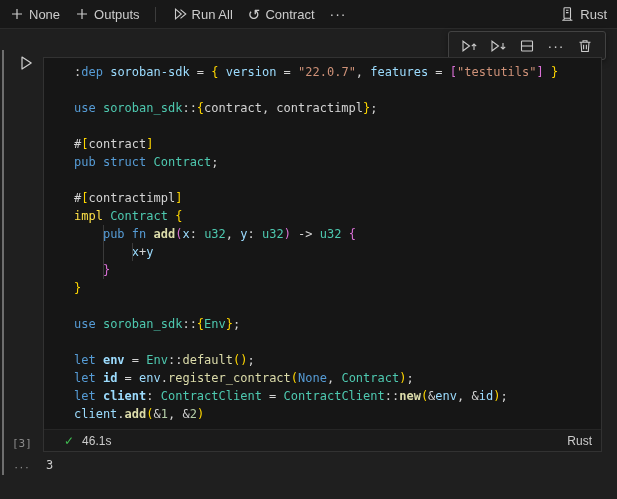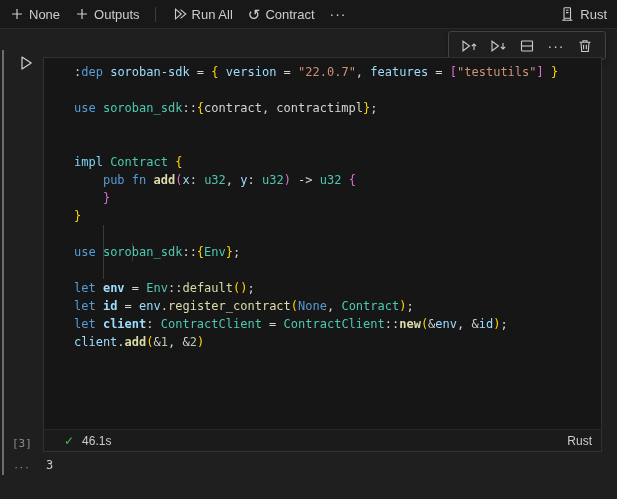--- a/index.html
+++ b/index.html
@@ -168,23 +168,27 @@
 </div>
 
 <div class="cell-frame">
   <div class="editor" id="code-editor">
     <div class="indent-guide guide-1"></div>
     <div class="indent-guide guide-2"></div>
   <div class="code-line"><span style="color: rgb(212, 212, 212);">:</span><span style="color: rgb(86, 156, 214);">dep</span><span style="color: rgb(212, 212, 212);"> </span><span style="color: rgb(156, 220, 254);">soroban-sdk</span><span style="color: rgb(212, 212, 212);"> = </span><span style="color: rgb(255, 215, 0);">{</span><span style="color: rgb(212, 212, 212);"> </span><span style="color: rgb(156, 220, 254);">version</span><span style="color: rgb(212, 212, 212);"> = </span><span style="color: rgb(206, 145, 120);">"22.0.7"</span><span style="color: rgb(212, 212, 212);">, </span><span style="color: rgb(156, 220, 254);">features</span><span style="color: rgb(212, 212, 212);"> = </span><span style="color: rgb(218, 112, 214);">[</span><span style="color: rgb(206, 145, 120);">"testutils"</span><span style="color: rgb(218, 112, 214);">]</span><span style="color: rgb(212, 212, 212);"> </span><span style="color: rgb(255, 215, 0);">}</span></div>
       <div class="code-line"></div>
       <div class="code-line"><span style="color: rgb(86, 156, 214);">use</span><span style="color: rgb(212, 212, 212);"> </span><span style="color: rgb(78, 201, 176);">soroban_sdk</span><span style="color: rgb(212, 212, 212);">::</span><span style="color: rgb(255, 215, 0);">{</span><span style="color: rgb(212, 212, 212);">contract</span><span style="color: rgb(212, 212, 212);">, </span><span style="color: rgb(212, 212, 212);">contractimpl</span><span style="color: rgb(255, 215, 0);">}</span><span style="color: rgb(212, 212, 212);">;</span></div>
       <div class="code-line"></div>
-      <div class="code-line"></div>
-      <div class="code-line"><span style="color: #7dd3fc;">impl</span><span style="color: rgb(212, 212, 212);"> </span><span style="color: rgb(78, 201, 176);">Contract</span><span style="color: rgb(212, 212, 212);"> </span><span style="color: rgb(255, 215, 0);">{</span></div>
+      <div class="code-line"><span style="color: rgb(212, 212, 212);">#</span><span style="color: rgb(255, 215, 0);">[</span><span style="color: rgb(212, 212, 212);">contract</span><span style="color: rgb(255, 215, 0);">]</span></div>
+      <div class="code-line"><span style="color: rgb(86, 156, 214);">pub</span><span style="color: rgb(212, 212, 212);"> </span><span style="color: rgb(86, 156, 214);">struct</span><span style="color: rgb(212, 212, 212);"> </span><span style="color: rgb(78, 201, 176);">Contract</span><span style="color: rgb(212, 212, 212);">;</span></div>
+      <div class="code-line"></div>
+      <div class="code-line"><span style="color: rgb(212, 212, 212);">#</span><span style="color: rgb(255, 215, 0);">[</span><span style="color: rgb(212, 212, 212);">contractimpl</span><span style="color: rgb(255, 215, 0);">]</span></div>
+      <div class="code-line"><span style="color: #fde047;">impl</span><span style="color: rgb(212, 212, 212);"> </span><span style="color: rgb(78, 201, 176);">Contract</span><span style="color: rgb(212, 212, 212);"> </span><span style="color: rgb(255, 215, 0);">{</span></div>
       <div class="code-line"><span style="color: rgb(212, 212, 212);">    </span><span style="color: rgb(86, 156, 214);">pub</span><span style="color: rgb(212, 212, 212);"> </span><span style="color: rgb(86, 156, 214);">fn</span><span style="color: rgb(212, 212, 212);"> </span><span style="color: rgb(220, 220, 170); font-weight: bold;">add</span><span style="color: rgb(218, 112, 214);">(</span><span style="color: rgb(156, 220, 254);">x</span><span style="color: rgb(212, 212, 212);">: </span><span style="color: rgb(78, 201, 176);">u32</span><span style="color: rgb(212, 212, 212);">, </span><span style="color: rgb(156, 220, 254);">y</span><span style="color: rgb(212, 212, 212);">: </span><span style="color: rgb(78, 201, 176);">u32</span><span style="color: rgb(218, 112, 214);">)</span><span style="color: rgb(212, 212, 212);"> -&gt; </span><span style="color: rgb(78, 201, 176);">u32</span><span style="color: rgb(212, 212, 212);"> </span><span style="color: rgb(218, 112, 214);">{</span></div>
+      <div class="code-line"><span style="color: rgb(212, 212, 212);">        </span><span style="color: rgb(156, 220, 254);">x</span><span style="color: rgb(212, 212, 212);">+</span><span style="color: rgb(156, 220, 254);">y</span></div>
       <div class="code-line"><span style="color: rgb(212, 212, 212);">    </span><span style="color: rgb(218, 112, 214);">}</span></div>
       <div class="code-line"><span style="color: rgb(255, 215, 0);">}</span></div>
       <div class="code-line"></div>
       <div class="code-line"><span style="color: rgb(86, 156, 214);">use</span><span style="color: rgb(212, 212, 212);"> </span><span style="color: rgb(78, 201, 176);">soroban_sdk</span><span style="color: rgb(212, 212, 212);">::</span><span style="color: rgb(255, 215, 0);">{</span><span style="color: rgb(78, 201, 176);">Env</span><span style="color: rgb(255, 215, 0);">}</span><span style="color: rgb(212, 212, 212);">;</span></div>
       <div class="code-line"></div>
       <div class="code-line"><span style="color: rgb(86, 156, 214);">let</span><span style="color: rgb(212, 212, 212);"> </span><span style="color: rgb(156, 220, 254); font-weight: bold;">env</span><span style="color: rgb(212, 212, 212);"> = </span><span style="color: rgb(78, 201, 176);">Env</span><span style="color: rgb(212, 212, 212);">::</span><span style="color: rgb(220, 220, 170);">default</span><span style="color: rgb(255, 215, 0);">(</span><span style="color: rgb(255, 215, 0);">)</span><span style="color: rgb(212, 212, 212);">;</span></div>
       <div class="code-line"><span style="color: rgb(86, 156, 214);">let</span><span style="color: rgb(212, 212, 212);"> </span><span style="color: rgb(156, 220, 254); font-weight: bold;">id</span><span style="color: rgb(212, 212, 212);"> = </span><span style="color: rgb(156, 220, 254);">env</span><span style="color: rgb(212, 212, 212);">.</span><span style="color: rgb(220, 220, 170);">register_contract</span><span style="color: rgb(255, 215, 0);">(</span><span style="color: rgb(86, 156, 214);">None</span><span style="color: rgb(212, 212, 212);">, </span><span style="color: rgb(78, 201, 176);">Contract</span><span style="color: rgb(255, 215, 0);">)</span><span style="color: rgb(212, 212, 212);">;</span></div>
       <div class="code-line"><span style="color: rgb(86, 156, 214);">let</span><span style="color: rgb(212, 212, 212);"> </span><span style="color: rgb(156, 220, 254); font-weight: bold;">client</span><span style="color: rgb(212, 212, 212);">: </span><span style="color: rgb(78, 201, 176);">ContractClient</span><span style="color: rgb(212, 212, 212);"> = </span><span style="color: rgb(78, 201, 176);">ContractClient</span><span style="color: rgb(212, 212, 212);">::</span><span style="color: rgb(220, 220, 170); font-weight: bold;">new</span><span style="color: rgb(255, 215, 0);">(</span><span style="color: rgb(212, 212, 212);">&amp;</span><span style="color: rgb(156, 220, 254);">env</span><span style="color: rgb(212, 212, 212);">, </span><span style="color: rgb(212, 212, 212);">&amp;</span><span style="color: rgb(156, 220, 254);">id</span><span style="color: rgb(255, 215, 0);">)</span><span style="color: rgb(212, 212, 212);">;</span></div>
       <div class="code-line"><span style="color: rgb(156, 220, 254);">client</span><span style="color: rgb(212, 212, 212);">.</span><span style="color: rgb(220, 220, 170); font-weight: bold;">add</span><span style="color: rgb(255, 215, 0);">(</span><span style="color: rgb(212, 212, 212);">&amp;</span><span style="color: rgb(181, 206, 168);">1</span><span style="color: rgb(212, 212, 212);">, </span><span style="color: rgb(212, 212, 212);">&amp;</span><span style="color: rgb(181, 206, 168);">2</span><span style="color: rgb(255, 215, 0);">)</span></div>
     </div>

